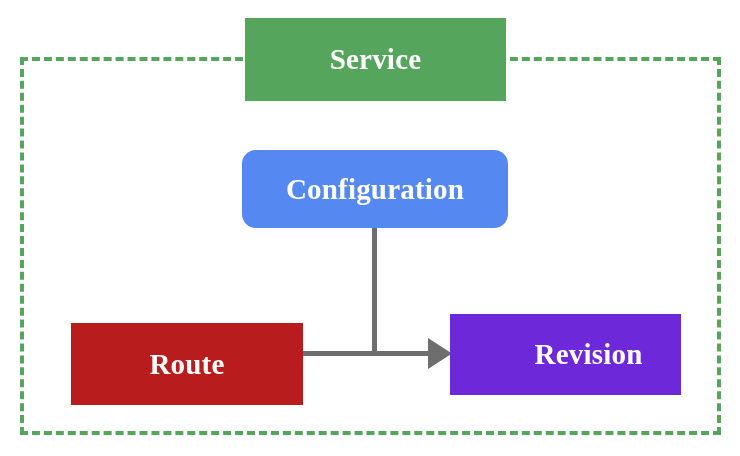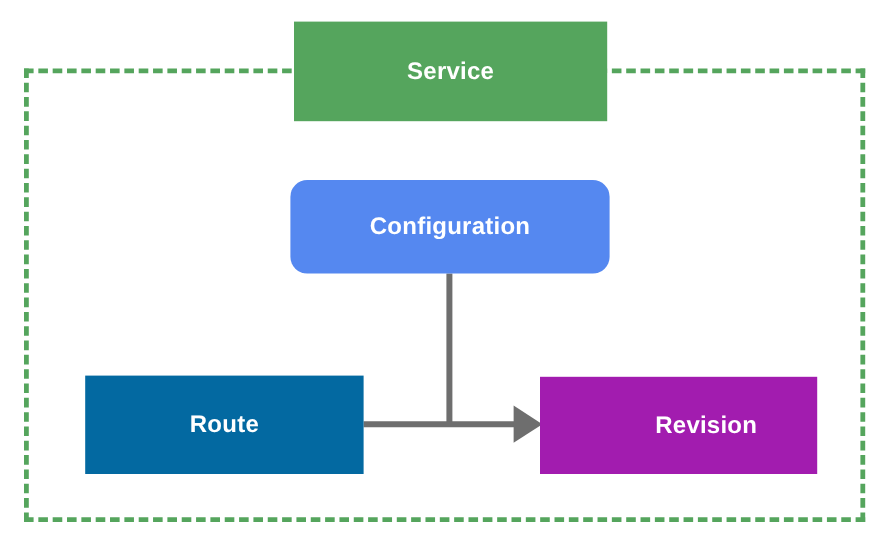--- a/index.html
+++ b/index.html
@@ -30,23 +30,23 @@
   .node {
     position: absolute;
     display: flex;
     align-items: center;
     justify-content: center;
     box-sizing: border-box;
     z-index: 3;
   }
   .node-label {
     color: #ffffff;
-    font-family: Liberation Sans, sans-serif;
+    font-family: Liberation Serif, serif;
     font-weight: bold;
-    font-size: 20px;
+    font-size: 29px;
     letter-spacing: 0.2px;
     line-height: 1;
     white-space: nowrap;
     user-select: none;
   }
   .node-service {
     left: 245px;
     top: 18px;
     width: 261px;
     height: 83px;
@@ -55,31 +55,31 @@
   .node-configuration {
     left: 242px;
     top: 150px;
     width: 266px;
     height: 78px;
     background: #5588f0;
     border-radius: 14px;
   }
   .node-route {
     left: 71px;
-    top: 313px;
+    top: 323px;
     width: 232px;
     height: 82px;
-    background: #0369a1;
+    background: #b91c1c;
   }
   .node-revision {
     left: 450px;
     top: 314px;
     width: 231px;
     height: 81px;
-    background: #a21caf;
+    background: #6d28d9;
     padding-left: 46px;
   }
   .connectors {
     position: absolute;
     left: 0;
     top: 0;
     width: 740px;
     height: 456px;
     z-index: 2;
   }

